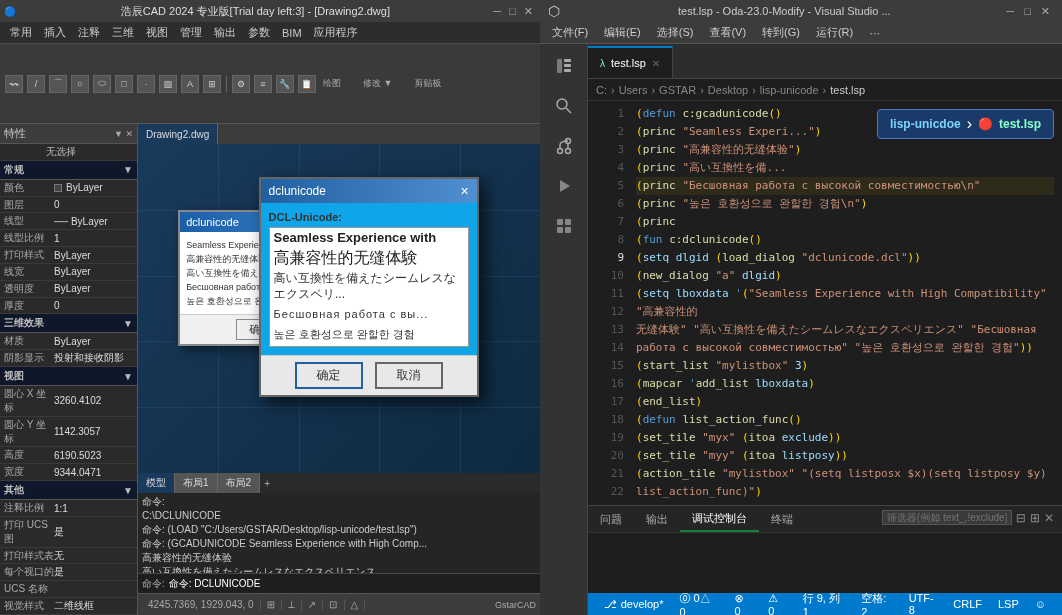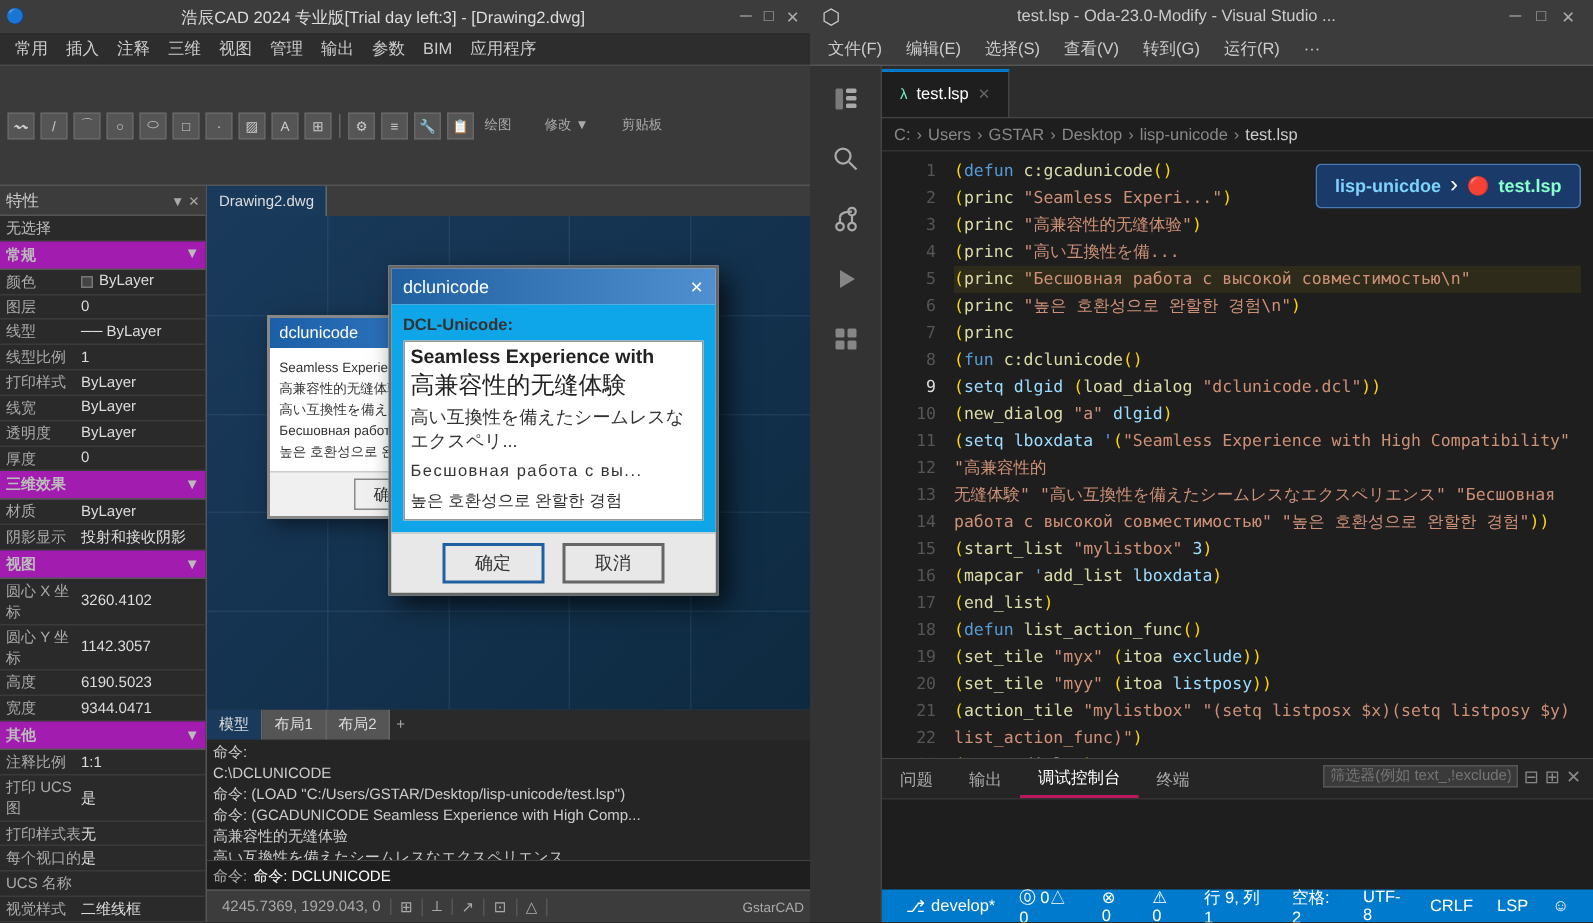--- a/index.html
+++ b/index.html
@@ -19,21 +19,21 @@
     .icon-btn { width: 18px; height: 18px; background: #555; border: 1px solid #666; margin: 1px; display: inline-flex; align-items: center; justify-content: center; font-size: 9px; color: #ccc; cursor: pointer; }
 
     .cad-workspace { display: flex; flex: 1; overflow: hidden; }
 
     
     .cad-left-panel { width: 138px; background: #2a2a2a; border-right: 1px solid #555; display: flex; flex-direction: column; font-size: 11px; }
     .cad-prop-header { background: #3c3c3c; color: #ccc; padding: 2px 4px; font-size: 11px; border-bottom: 1px solid #555; display: flex; align-items: center; justify-content: space-between; }
     .cad-prop-row { display: flex; align-items: center; padding: 1px 4px; border-bottom: 1px solid #3a3a3a; min-height: 16px; }
     .cad-prop-label { color: #aaa; font-size: 10px; flex: 0 0 50px; }
     .cad-prop-value { color: #ddd; font-size: 10px; flex: 1; }
-    .cad-section-header { background: #a21caf; color: #bbb; padding: 2px 4px; font-size: 10px; font-weight: bold; border-bottom: 1px solid #555; display: flex; align-items: center; justify-content: space-between; cursor: pointer; }
+    .cad-section-header { background: #0f172a; color: #bbb; padding: 2px 4px; font-size: 10px; font-weight: bold; border-bottom: 1px solid #555; display: flex; align-items: center; justify-content: space-between; cursor: pointer; }
 
     
     .cad-drawing { flex: 1; background: #1a3a5c; position: relative; overflow: hidden; }
     .cad-drawing-inner { width: 100%; height: 100%; background: linear-gradient(135deg, #1a3a5c 0%, #0d2a40 100%); position: relative; }
     .cad-grid-line-h { position: absolute; left: 0; right: 0; height: 1px; background: rgba(100,140,180,0.15); }
     .cad-grid-line-v { position: absolute; top: 0; bottom: 0; width: 1px; background: rgba(100,140,180,0.15); }
     .cad-doc-tab { background: #3c3c3c; height: 20px; display: flex; align-items: center; }
     .cad-tab { background: #555; color: #ddd; font-size: 10px; padding: 0 8px; height: 20px; display: flex; align-items: center; cursor: pointer; border-right: 1px solid #666; }
     .cad-tab.active { background: #1a3a5c; }
     .cad-command-area { height: 80px; background: #252525; overflow-y: auto; padding: 2px 4px; }
@@ -89,21 +89,21 @@
     .vscode-line-numbers { width: 40px; background: #1e1e1e; padding: 4px 4px; text-align: right; color: #555; font-size: 11px; line-height: 18px; font-family: 'Consolas', monospace; flex-shrink: 0; }
     .vscode-code { flex: 1; padding: 4px 8px; font-size: 11px; line-height: 18px; font-family: 'Consolas', monospace; overflow: auto; color: #d4d4d4; }
     .code-keyword { color: #569cd6; }
     .code-function { color: #dcdcaa; }
     .code-string { color: #ce9178; }
     .code-paren { color: #ffd700; }
     .code-var { color: #9cdcfe; }
 
     .vscode-panel-tabs { background: #252525; height: 28px; display: flex; align-items: center; border-top: 1px solid #444; border-bottom: 1px solid #333; }
     .vscode-panel-tab { color: #aaa; font-size: 11px; padding: 0 12px; height: 100%; display: flex; align-items: center; cursor: pointer; }
-    .vscode-panel-tab.active { color: #fff; border-bottom: 2px solid #be185d; }
+    .vscode-panel-tab.active { color: #fff; border-bottom: 2px solid #15803d; }
     .vscode-panel-content { height: 60px; background: #1e1e1e; padding: 4px 8px; overflow-y: auto; }
 
     .vscode-statusbar { height: 22px; background: #007acc; display: flex; align-items: center; padding: 0 8px; font-size: 11px; color: white; }
     .vscode-statusbar-item { padding: 0 8px; display: flex; align-items: center; gap: 4px; }
     .vscode-statusbar-right { margin-left: auto; display: flex; align-items: center; gap: 0; }
 
     .vscode-editor-relative { position: relative; flex: 1; display: flex; flex-direction: column; overflow: hidden; }
   </style>
 </head>
 <body>
@@ -160,21 +160,21 @@
     </div>
 
     <div class="cad-workspace" style="flex:1;overflow:hidden;">
 
       <div class="cad-left-panel">
         <div class="cad-prop-header">
           <span>特性</span>
           <span style="font-size:9px;color:#aaa;">▼ ✕</span>
         </div>
         <div class="cad-prop-row">
-          <span style="color:#bbb;font-size:10px;">无选择</span>
+          <span style="color:#bbb;font-size:10px;margin-left:42px;">无选择</span>
         </div>
         <div class="cad-section-header">
           <span>常规</span>
           <span>▼</span>
         </div>
         <div class="cad-prop-row">
           <span class="cad-prop-label">颜色</span>
           <span class="cad-prop-value" style="display:flex;align-items:center;gap:4px;"><span style="width:8px;height:8px;background:#444;display:inline-block;border:1px solid #777;"></span>ByLayer</span>
         </div>
         <div class="cad-prop-row">

